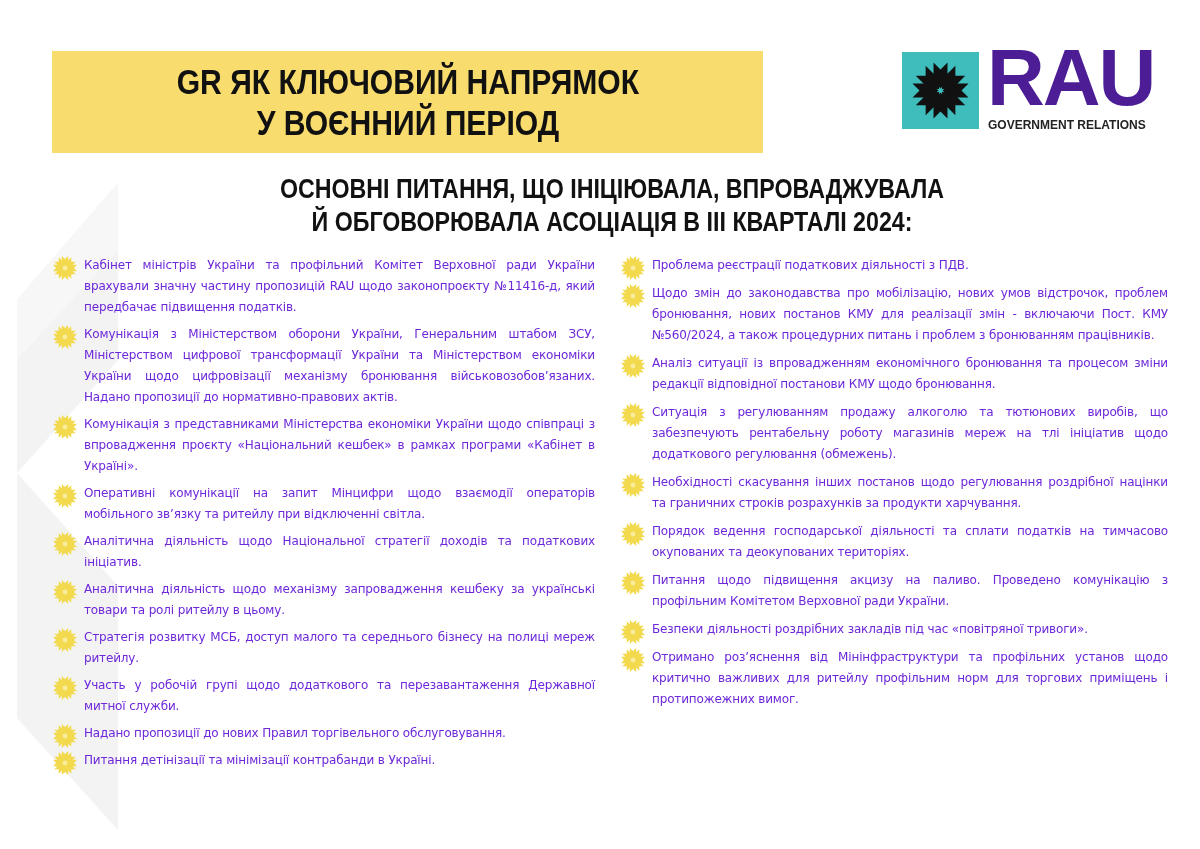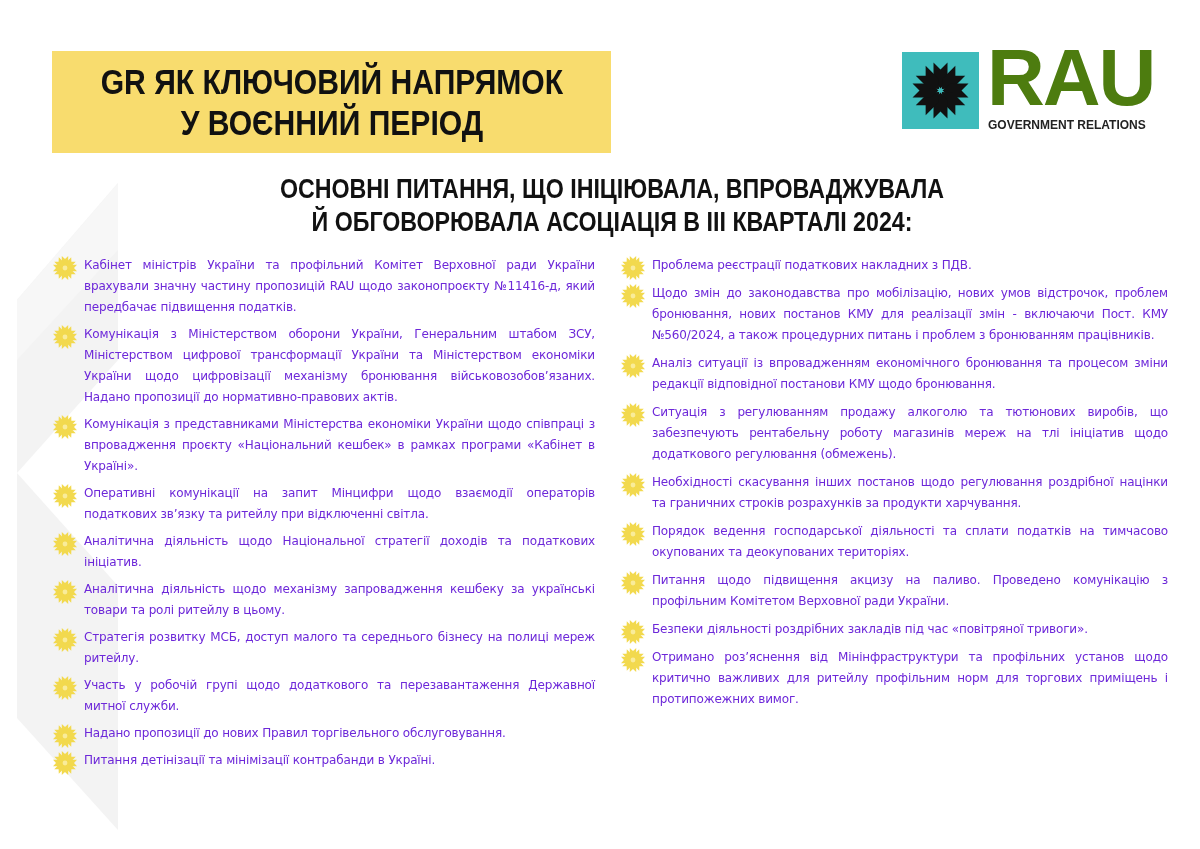--- a/index.html
+++ b/index.html
@@ -20,21 +20,21 @@
       left: 0;
       top: 0;
       width: 1200px;
       height: 849px;
       z-index: 0;
     }
     .title-box {
       position: absolute;
       left: 52px;
       top: 51px;
-      width: 559px;
+      width: 711px;
       height: 102px;
       background: #f8dc6e;
       z-index: 1;
       display: flex;
       flex-direction: column;
       align-items: center;
       justify-content: center;
     }
     .title-line {
       font-family: "Liberation Sans", sans-serif;
@@ -64,21 +64,21 @@
     }
     .logo-mark svg { width: 77px; height: 77px; display: block; }
     .logo-word {
       position: absolute;
       left: 85px;
       top: -14px;
       font-family: "Liberation Sans", sans-serif;
       font-weight: bold;
       font-size: 80px;
       line-height: 80px;
-      color: #4d7c0f;
+      color: #4c1d95;
       letter-spacing: -2px;
     }
     .logo-sub {
       position: absolute;
       left: 86px;
       top: 66px;
       font-family: "Liberation Sans", sans-serif;
       font-weight: bold;
       font-size: 12px;
       color: #222;
@@ -233,21 +233,21 @@
           <polygon points="0,-1 -3.2,-5 -3.2,-12 0,-9 3.2,-12 3.2,-5" transform="rotate(90)"></polygon>
           <polygon points="0,-1 -3.2,-5 -3.2,-12 0,-9 3.2,-12 3.2,-5" transform="rotate(135)"></polygon>
           <polygon points="0,-1 -3.2,-5 -3.2,-12 0,-9 3.2,-12 3.2,-5" transform="rotate(180)"></polygon>
           <polygon points="0,-1 -3.2,-5 -3.2,-12 0,-9 3.2,-12 3.2,-5" transform="rotate(225)"></polygon>
           <polygon points="0,-1 -3.2,-5 -3.2,-12 0,-9 3.2,-12 3.2,-5" transform="rotate(270)"></polygon>
           <polygon points="0,-1 -3.2,-5 -3.2,-12 0,-9 3.2,-12 3.2,-5" transform="rotate(315)"></polygon>
           <circle r="2.4" fill="#f9ec9a"></circle>
         </g>
       </svg>
     </span>
-    <span class="item-text">Оперативні комунікації на запит Мінцифри щодо взаємодії операторів податкових зв’язку та ритейлу при відключенні світла.</span>
+    <span class="item-text">Оперативні комунікації на запит Мінцифри щодо взаємодії операторів мобільного зв’язку та ритейлу при відключенні світла.</span>
   </div>
     <div class="item">
     <span class="star">
       <svg viewBox="0 0 26 26" xmlns="http://www.w3.org/2000/svg">
         <g transform="translate(13,13)" fill="#f2d94e">
           <polygon points="0,-1 -3.2,-5 -3.2,-12 0,-9 3.2,-12 3.2,-5"></polygon>
           <polygon points="0,-1 -3.2,-5 -3.2,-12 0,-9 3.2,-12 3.2,-5" transform="rotate(45)"></polygon>
           <polygon points="0,-1 -3.2,-5 -3.2,-12 0,-9 3.2,-12 3.2,-5" transform="rotate(90)"></polygon>
           <polygon points="0,-1 -3.2,-5 -3.2,-12 0,-9 3.2,-12 3.2,-5" transform="rotate(135)"></polygon>
           <polygon points="0,-1 -3.2,-5 -3.2,-12 0,-9 3.2,-12 3.2,-5" transform="rotate(180)"></polygon>
@@ -361,21 +361,21 @@
           <polygon points="0,-1 -3.2,-5 -3.2,-12 0,-9 3.2,-12 3.2,-5" transform="rotate(90)"></polygon>
           <polygon points="0,-1 -3.2,-5 -3.2,-12 0,-9 3.2,-12 3.2,-5" transform="rotate(135)"></polygon>
           <polygon points="0,-1 -3.2,-5 -3.2,-12 0,-9 3.2,-12 3.2,-5" transform="rotate(180)"></polygon>
           <polygon points="0,-1 -3.2,-5 -3.2,-12 0,-9 3.2,-12 3.2,-5" transform="rotate(225)"></polygon>
           <polygon points="0,-1 -3.2,-5 -3.2,-12 0,-9 3.2,-12 3.2,-5" transform="rotate(270)"></polygon>
           <polygon points="0,-1 -3.2,-5 -3.2,-12 0,-9 3.2,-12 3.2,-5" transform="rotate(315)"></polygon>
           <circle r="2.4" fill="#f9ec9a"></circle>
         </g>
       </svg>
     </span>
-    <span class="item-text">Проблема реєстрації податкових накладних з ПДВ.</span>
+    <span class="item-text">Проблема реєстрації податкових діяльності з ПДВ.</span>
   </div>
     <div class="item">
     <span class="star">
       <svg viewBox="0 0 26 26" xmlns="http://www.w3.org/2000/svg">
         <g transform="translate(13,13)" fill="#f2d94e">
           <polygon points="0,-1 -3.2,-5 -3.2,-12 0,-9 3.2,-12 3.2,-5"></polygon>
           <polygon points="0,-1 -3.2,-5 -3.2,-12 0,-9 3.2,-12 3.2,-5" transform="rotate(45)"></polygon>
           <polygon points="0,-1 -3.2,-5 -3.2,-12 0,-9 3.2,-12 3.2,-5" transform="rotate(90)"></polygon>
           <polygon points="0,-1 -3.2,-5 -3.2,-12 0,-9 3.2,-12 3.2,-5" transform="rotate(135)"></polygon>
           <polygon points="0,-1 -3.2,-5 -3.2,-12 0,-9 3.2,-12 3.2,-5" transform="rotate(180)"></polygon>

